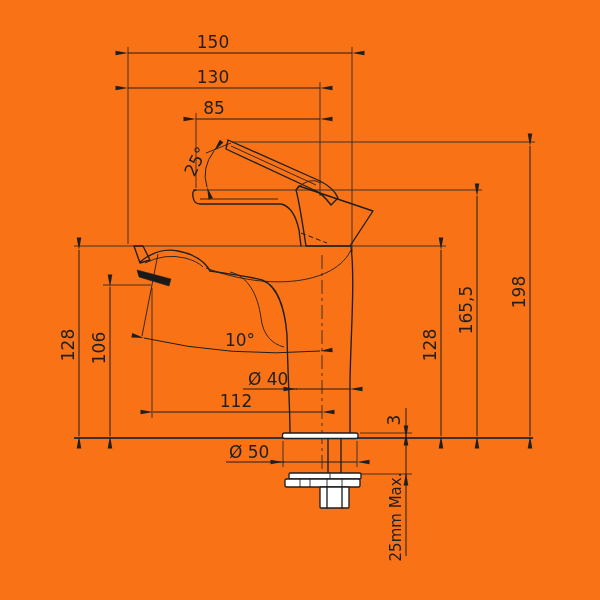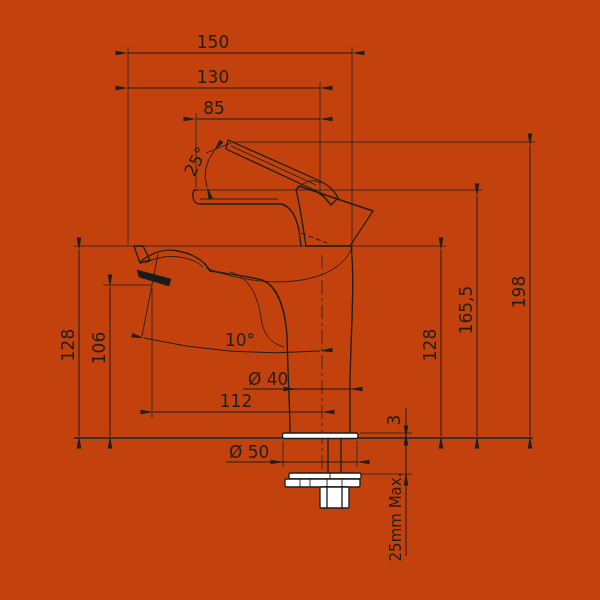--- a/index.html
+++ b/index.html
@@ -1,16 +1,16 @@
 <!DOCTYPE html>
 <html><head>
 <meta charset="utf-8">
 <style>
   html,body{margin:0;padding:0;background:#ffffff;}
-  .stage{width:600px;height:600px;background:#c2410c;position:relative;font-family:"DejaVu Sans",sans-serif;}
+  .stage{width:600px;height:600px;background:#f97316;position:relative;font-family:"DejaVu Sans",sans-serif;}
   svg{display:block;}
   svg text{font-family:"DejaVu Sans","Liberation Sans",sans-serif;fill:#1f1f1f;}
   .dimtxt{font-size:17px;}
   .dimtxt-sm{font-size:15px;}
   .outline{stroke:#1f1f1f;stroke-width:1.35;fill:none;stroke-linejoin:round;stroke-linecap:round;}
   .thin{stroke:#1f1f1f;stroke-width:0.9;fill:none;}
   .dim{stroke:#1f1f1f;stroke-width:1;fill:none;}
   .ext{stroke:#2a2a2a;stroke-width:0.9;fill:none;}
   .cline{stroke:#2a2a2a;stroke-width:0.9;fill:none;stroke-dasharray:14 4 3 4;}
   .counter{stroke:#333;stroke-width:1.8;fill:none;}

